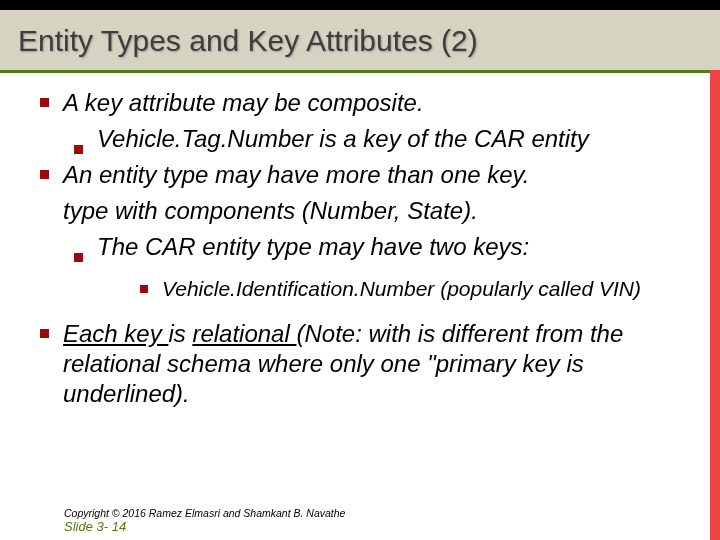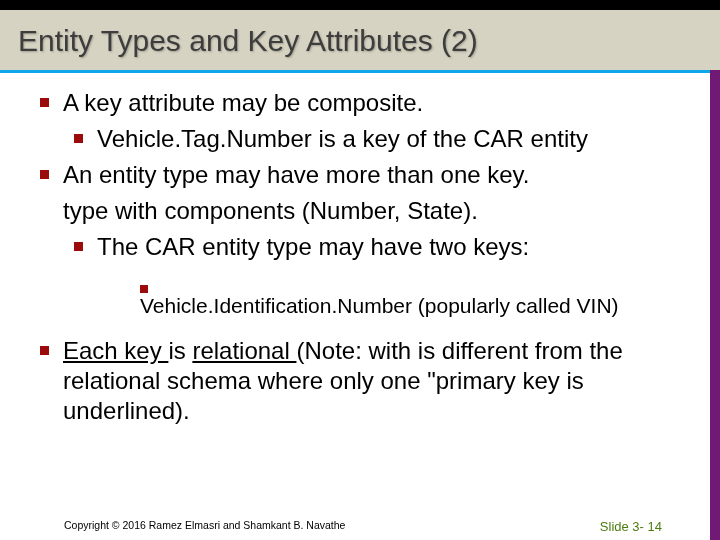--- a/index.html
+++ b/index.html
@@ -9,43 +9,44 @@
   .top-strip {
     width: 100%;
     height: 10px;
     background: #000000;
   }
 
   .title-band {
     width: 100%;
     background: #d7d3c2;
     padding: 14px 18px 12px 18px;
-    border-bottom: 3px solid #0ea5e9;
+    border-bottom: 3px solid #4d7c0f;
   }
   .title-band h1 {
     font-size: 30px;
     font-weight: normal;
     color: #3d3d3d;
     text-shadow: 1px 1px 2px rgba(0,0,0,0.25);
   }
 
   .content {
     position: absolute;
     left: 0;
     right: 0;
     top: 70px;
     bottom: 0;
-    border-right: 10px solid #701a75;
+    border-right: 10px solid #ef4444;
     padding: 18px 26px 0 40px;
+    font-style: italic;
   }
 
   .bullet-row { display: flex; align-items: flex-start; margin-bottom: 6px; }
   .bullet-row.lvl1 { margin-left: 0; }
-  .bullet-row.lvl2 { margin-left: 34px; }
-  .bullet-row.lvl3 { margin-left: 100px; flex-direction: column; }
+  .bullet-row.lvl2 { margin-left: 34px; align-items: flex-end; }
+  .bullet-row.lvl3 { margin-left: 100px; }
   .bullet-row.lvl1 .text { font-size: 24px; line-height: 1.25; color: #000; }
   .bullet-row.lvl2 .text { font-size: 24px; line-height: 1.25; color: #000; }
   .bullet-row.lvl3 .text { font-size: 21px; line-height: 1.28; color: #000; }
 
   .sq {
     width: 9px; height: 9px;
     background: #9b0b0b;
     flex: 0 0 auto;
     margin-top: 10px;
     margin-right: 14px;
@@ -57,20 +58,21 @@
   .ul { text-decoration: underline; margin-top: 12px; }
 
   .footer {
     position: absolute;
     left: 0; right: 0; bottom: 6px;
     display: flex;
     justify-content: space-between;
     padding: 0 48px 0 64px;
     font-size: 10.5px;
     color: #000;
+    flex-direction: column;
   }
   .footer .slide { color: #4d7c0f; font-size: 13px; }
 </style>
 </head>
 <body>
 
 <div class="top-strip"></div>
 
 <div class="title-band">
   <h1>Entity Types and Key Attributes (2)</h1>

